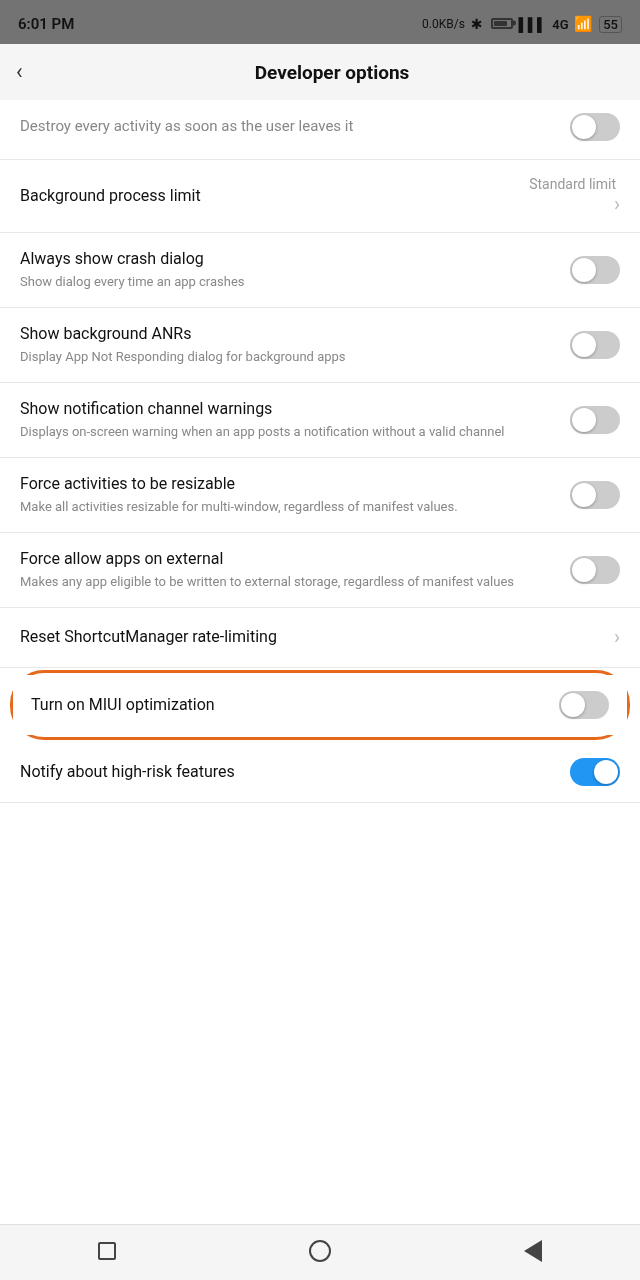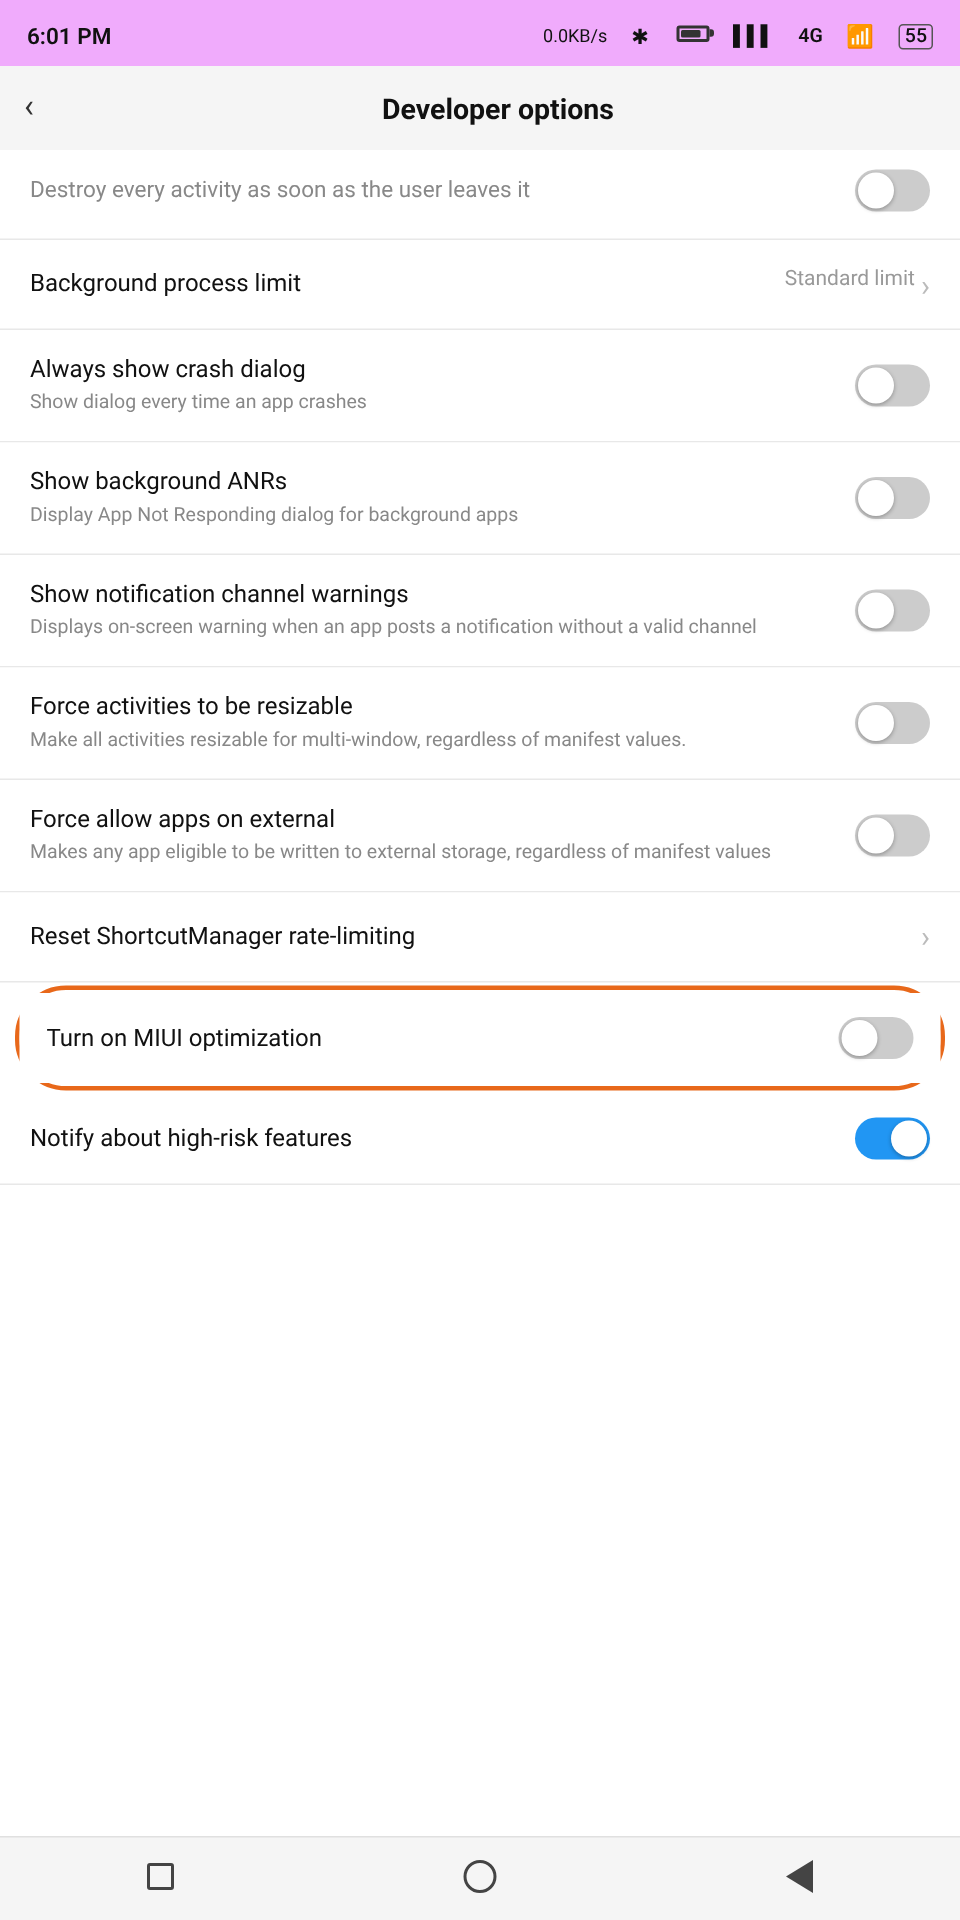--- a/index.html
+++ b/index.html
@@ -9,36 +9,36 @@
       min-height: 1280px;
       background: #f5f5f5;
       font-family: 'Roboto', Arial, sans-serif;
       color: #222;
       display: flex;
       flex-direction: column;
     }
 
     
     .status-bar {
-      background: #f0abfc;
+      background: #737373;
       display: flex;
       align-items: center;
       justify-content: space-between;
       padding: 8px 18px 4px 18px;
       height: 44px;
     }
     .status-time {
       font-size: 15px;
       font-weight: 600;
       color: #111;
     }
     .status-icons {
       display: flex;
       align-items: center;
-      gap: 16px;
+      gap: 6px;
       font-size: 13px;
       color: #111;
     }
     .battery-icon {
       display: inline-block;
       width: 22px;
       height: 11px;
       border: 2px solid #333;
       border-radius: 2px;
       position: relative;
@@ -219,21 +219,22 @@
     .nav-back-triangle {
       width: 0;
       height: 0;
       border-top: 11px solid transparent;
       border-bottom: 11px solid transparent;
       border-right: 18px solid #444;
     }
 
     .setting-nav {
       display: flex;
-      align-items: flex-start;
+      align-items: flex-end;
+      flex-direction: column;
     }
     .setting-nav .setting-value {
       display: inline;
     }
   </style>
 </head>
 <body>
 
 <div class="status-bar">
   <span class="status-time">6:01 PM</span>

